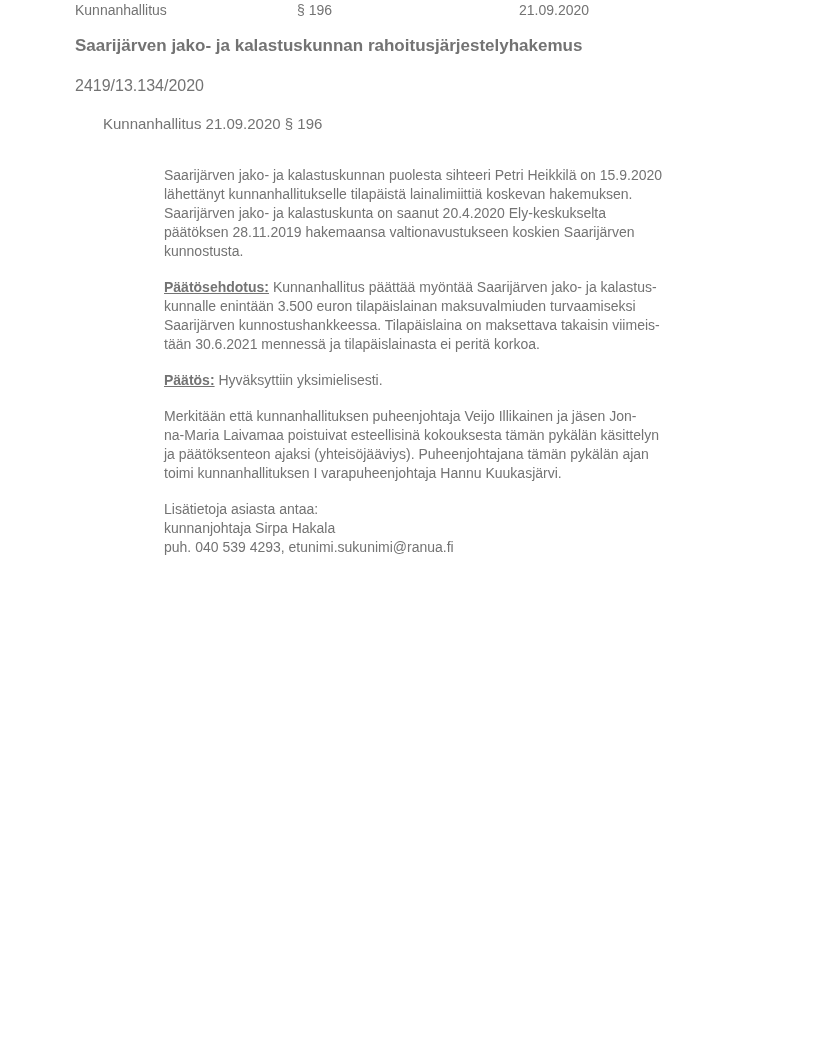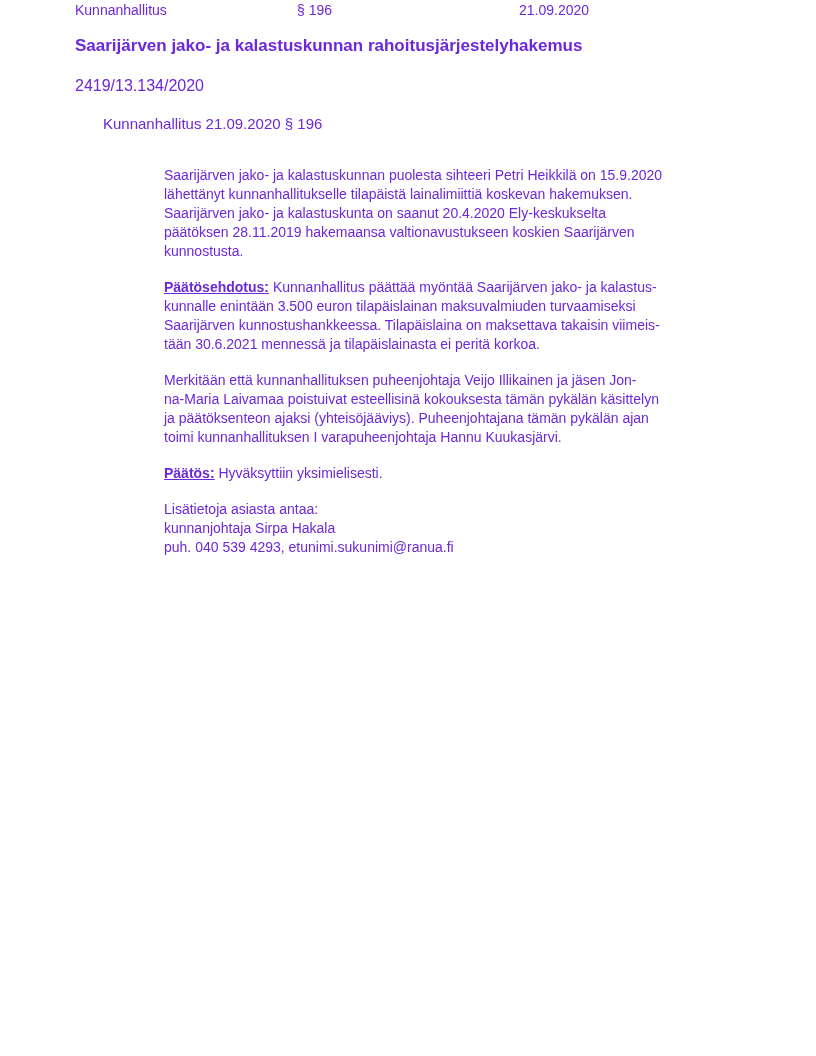--- a/index.html
+++ b/index.html
@@ -5,21 +5,21 @@
   html, body {
     margin: 0;
     padding: 0;
     background: #ffffff;
   }
   .page {
     position: relative;
     width: 695px;
     height: 1056px;
     background: #ffffff;
-    color: #6d28d9;
+    color: #737373;
     font-family: "Liberation Sans", "DejaVu Sans", sans-serif;
     overflow: hidden;
   }
   .header-row {
     position: absolute;
     top: 3px;
     left: 0;
     width: 816px;
     height: 18px;
     font-size: 14px;
@@ -99,26 +99,26 @@
 päätöksen 28.11.2019 hakemaansa valtionavustukseen koskien Saarijärven
 kunnostusta.</span></p>
 
 
 
     <p><span class="lead-label">Päätösehdotus:</span> <span class="lines">Kunnanhallitus päättää myöntää Saarijärven jako- ja kalastus-
 kunnalle enintään 3.500 euron tilapäislainan maksuvalmiuden turvaamiseksi
 Saarijärven kunnostushankkeessa. Tilapäislaina on maksettava takaisin viimeis-
 tään 30.6.2021 mennessä ja tilapäislainasta ei peritä korkoa.</span></p>
 
+    <p><span class="lead-label">Päätös:</span> <span>Hyväksyttiin yksimielisesti.</span></p>
+
     <p><span class="lines">Merkitään että kunnanhallituksen puheenjohtaja Veijo Illikainen ja jäsen Jon-
 na-Maria Laivamaa poistuivat esteellisinä kokouksesta tämän pykälän käsittelyn
 ja päätöksenteon ajaksi (yhteisöjääviys). Puheenjohtajana tämän pykälän ajan
 toimi kunnanhallituksen I varapuheenjohtaja Hannu Kuukasjärvi.</span></p>
-
-    <p><span class="lead-label">Päätös:</span> <span>Hyväksyttiin yksimielisesti.</span></p>
 
     <p><span class="lines">Lisätietoja asiasta antaa:
 kunnanjohtaja Sirpa Hakala
 puh. 040 539 4293, etunimi.sukunimi@ranua.fi</span></p>
 
   </div>
 
 </div>
 
 </body></html>

